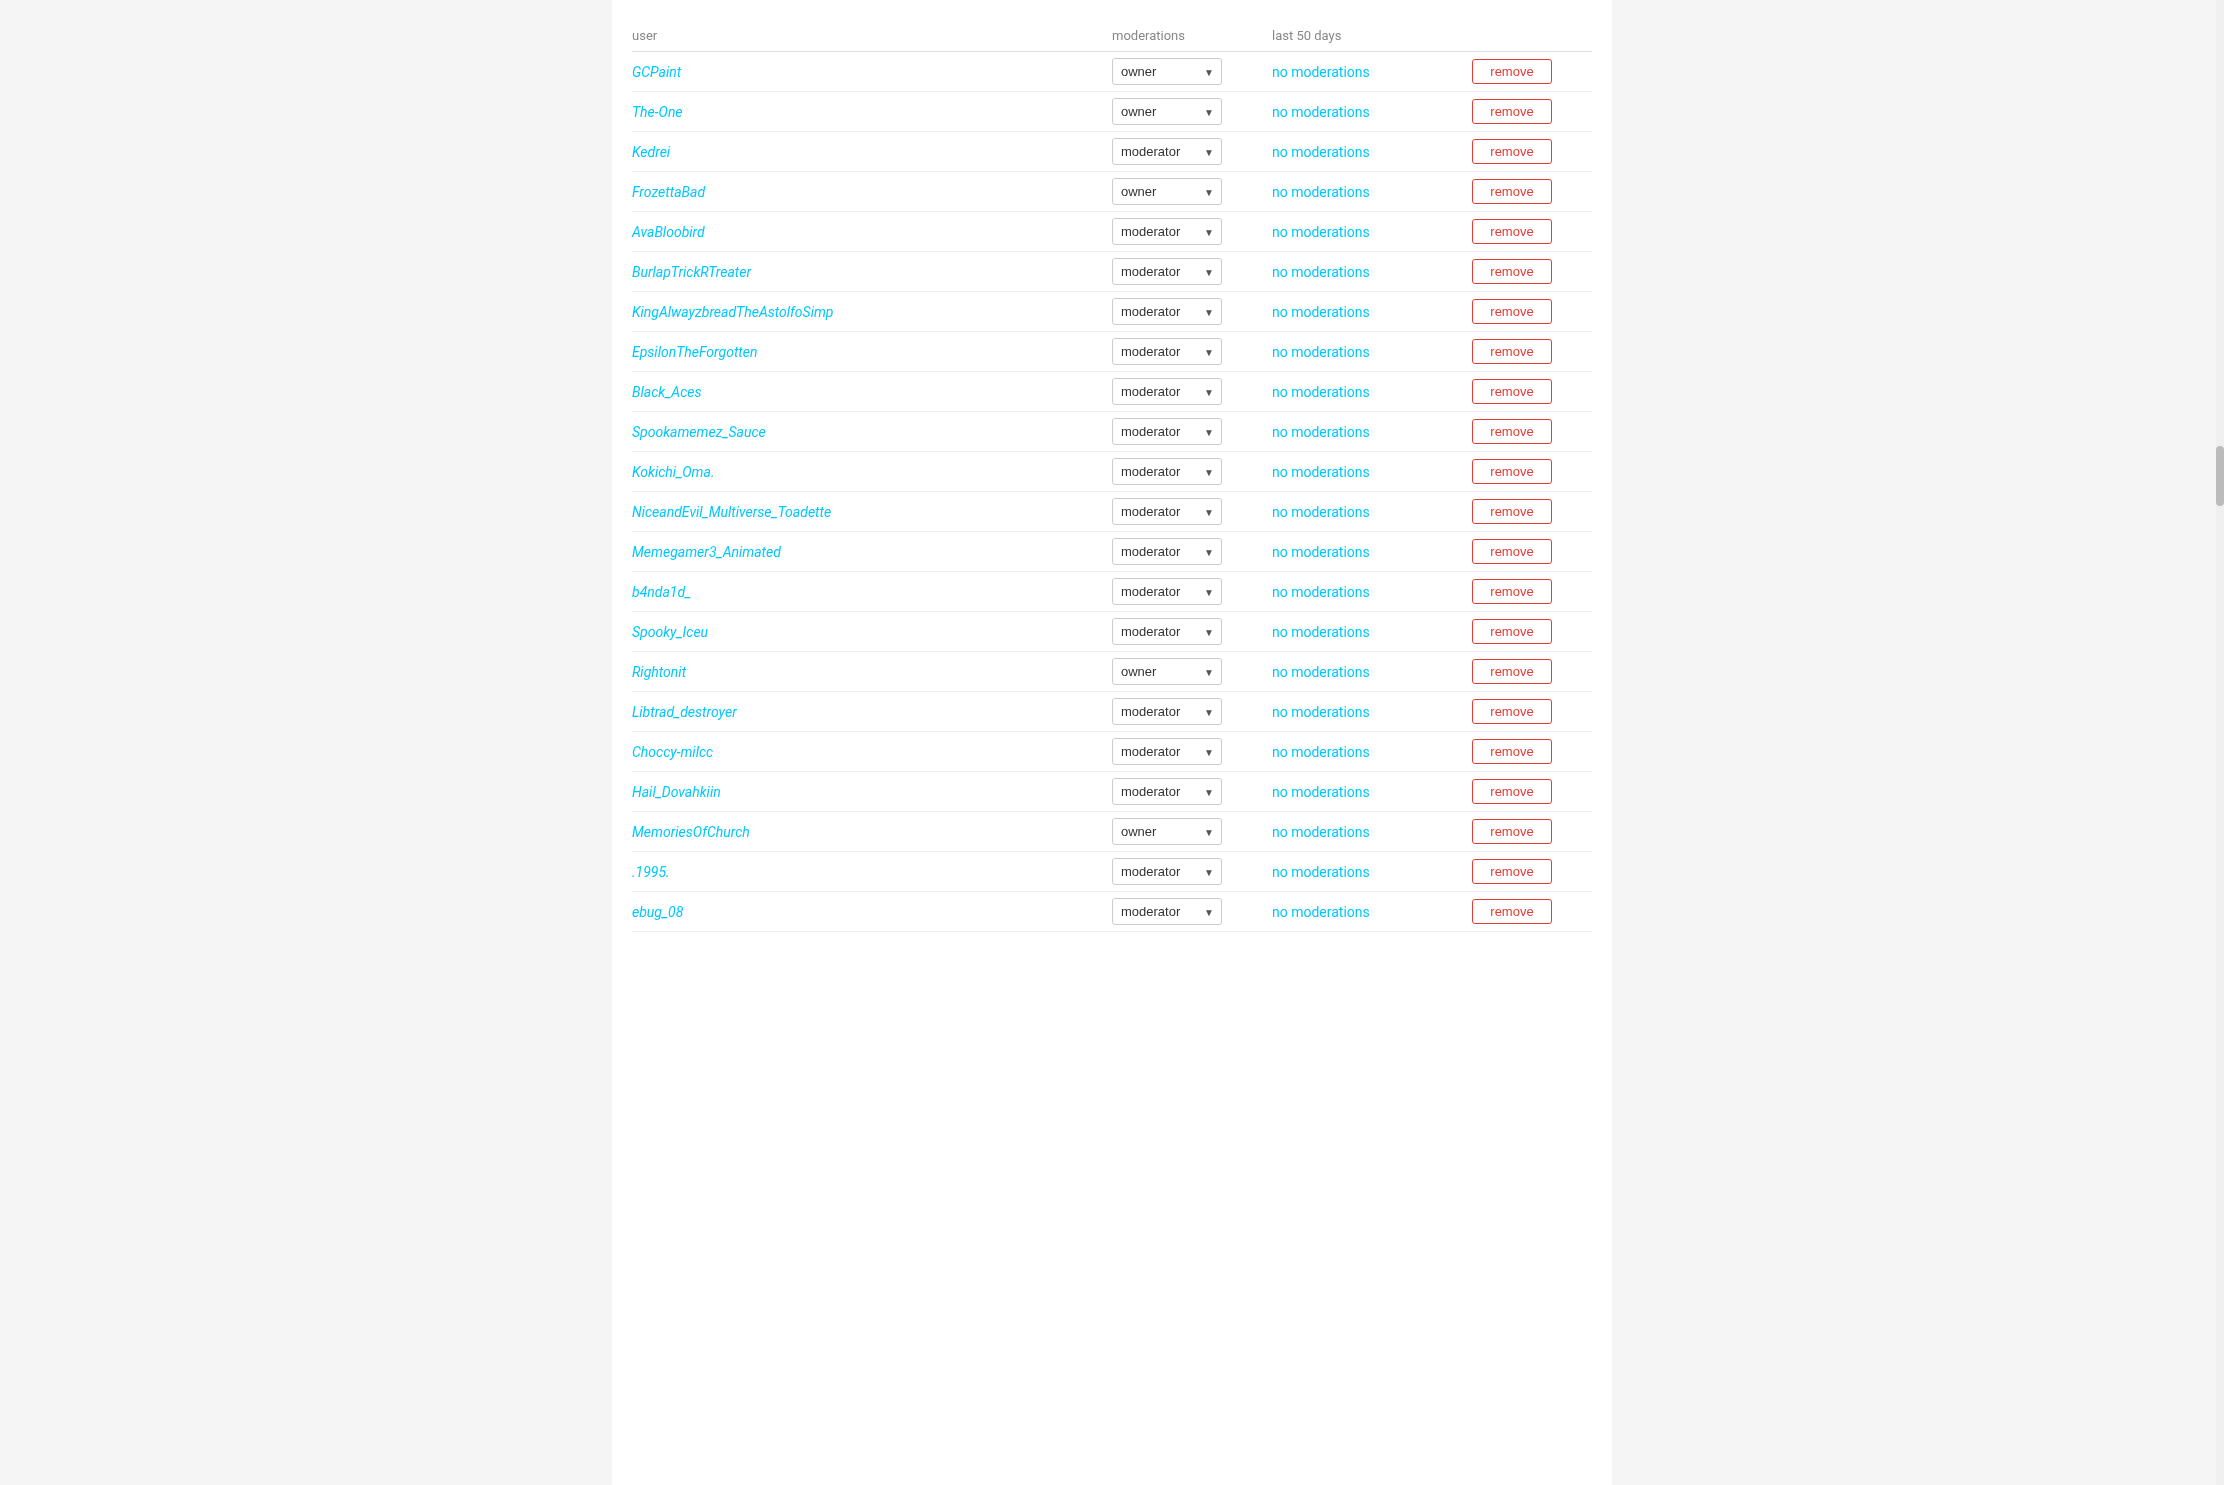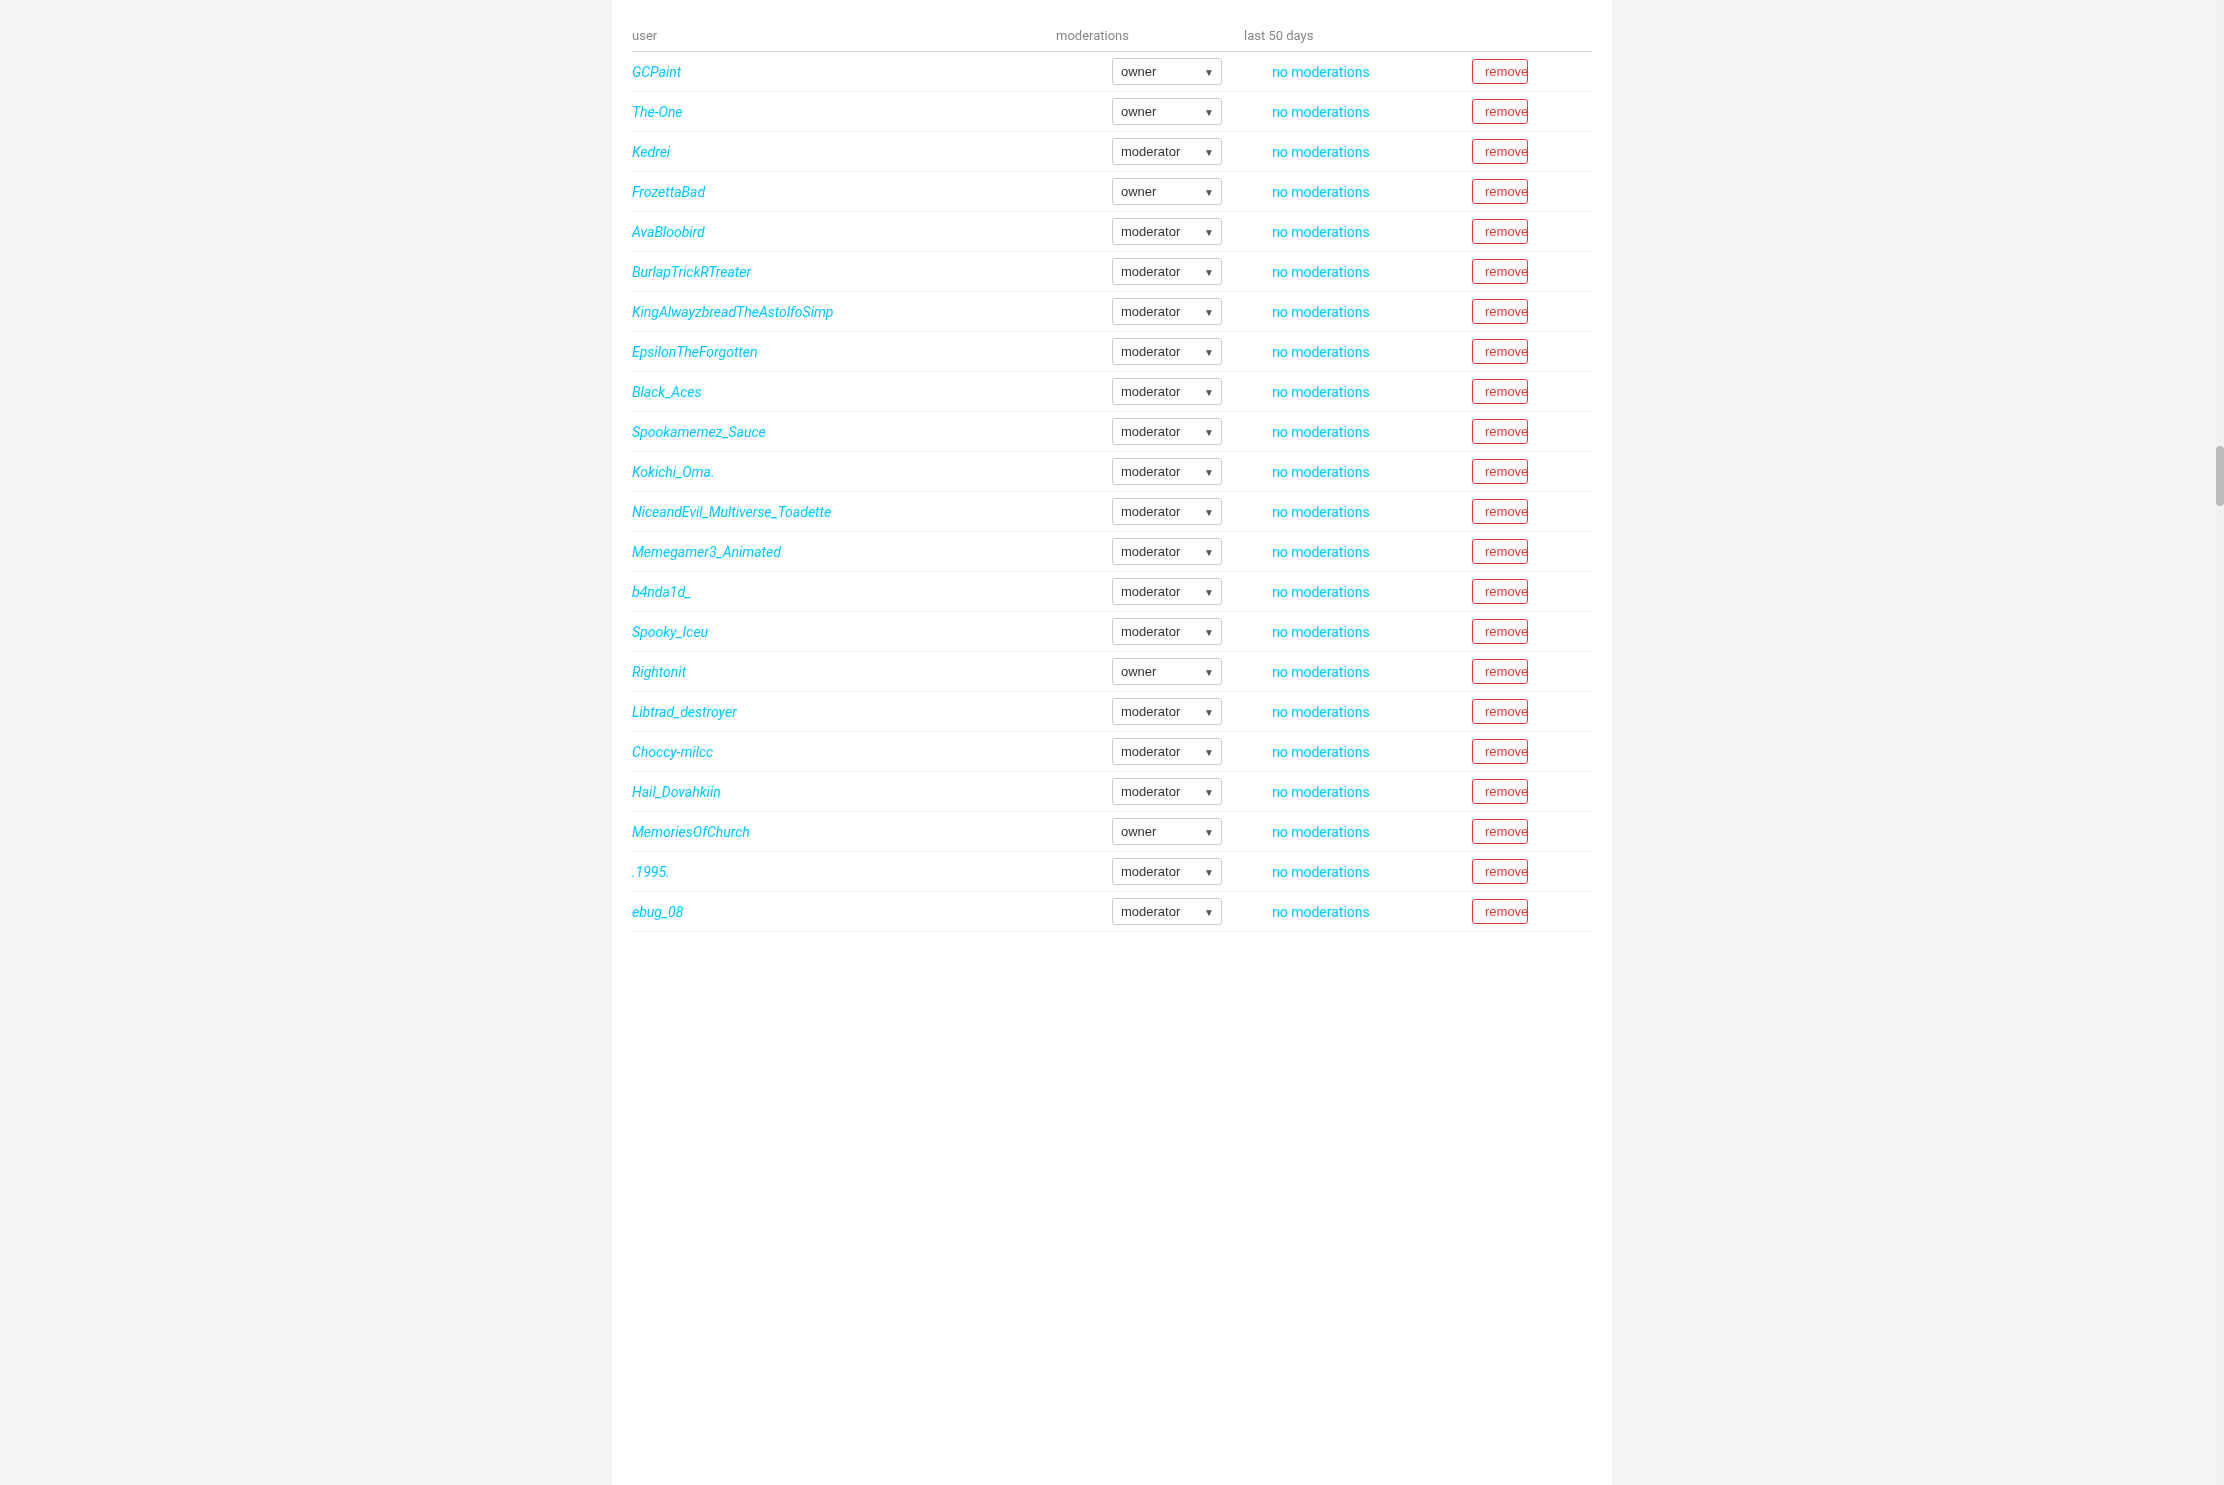--- a/index.html
+++ b/index.html
@@ -30,21 +30,20 @@
       line-height: 1.5;
     }
 
     .table-header {
       display: grid;
       grid-template-columns: 1fr 160px 200px 120px;
       padding: 8px 0;
       border-bottom: 1px solid #ddd;
       color: #888;
       font-size: 13px;
-      gap: 28px;
     }
 
     .table-row {
       display: grid;
       grid-template-columns: 1fr 160px 200px 120px;
       padding: 6px 0;
       border-bottom: 1px solid #eee;
       align-items: center;
     }
 
@@ -91,21 +90,21 @@
     }
 
     .remove-btn {
       background: #fff;
       color: #e53935;
       border: 1px solid #e53935;
       border-radius: 3px;
       padding: 4px 12px;
       font-size: 13px;
       cursor: pointer;
-      width: 56px;
+      width: 80px;
     }
 
     .scrollbar-track {
       position: fixed;
       right: 0;
       top: 0;
       bottom: 0;
       width: 8px;
       background: #f0f0f0;
     }

